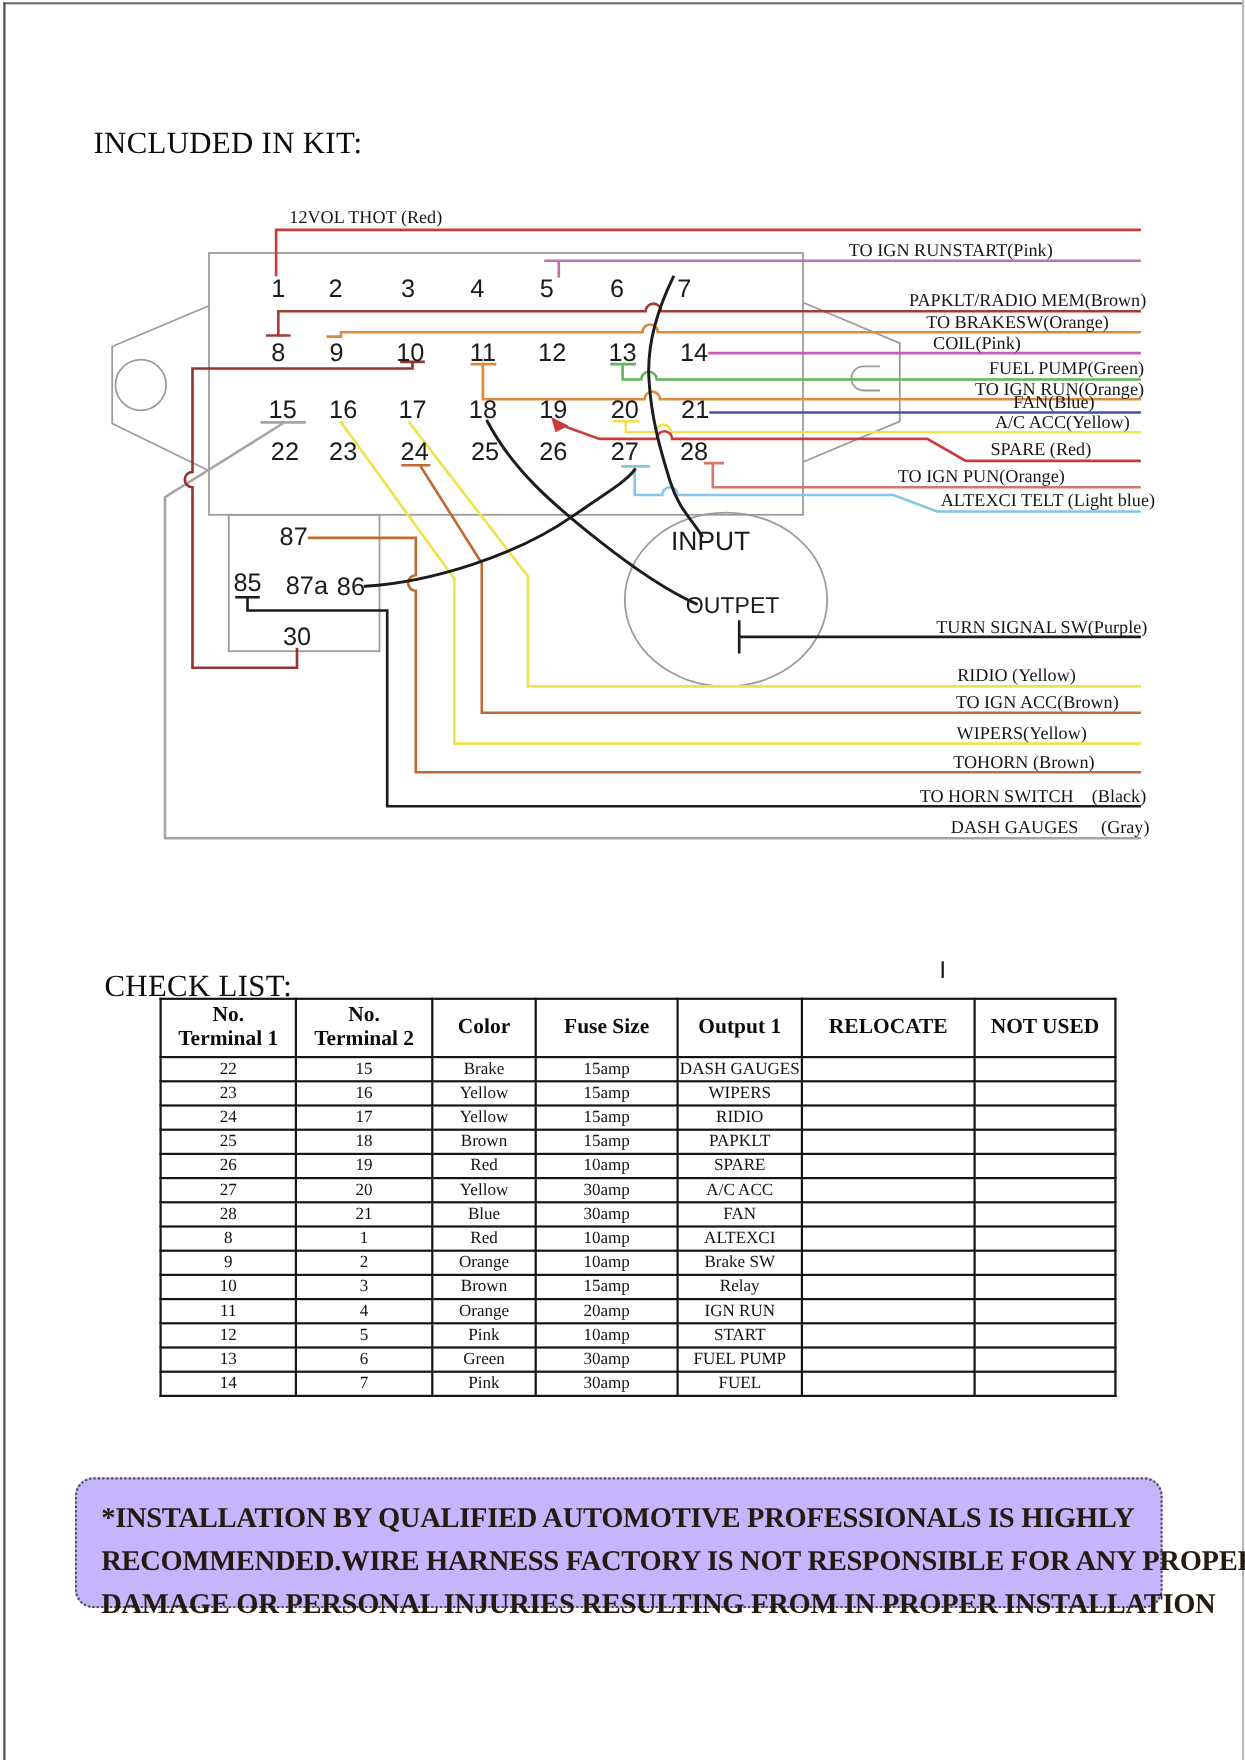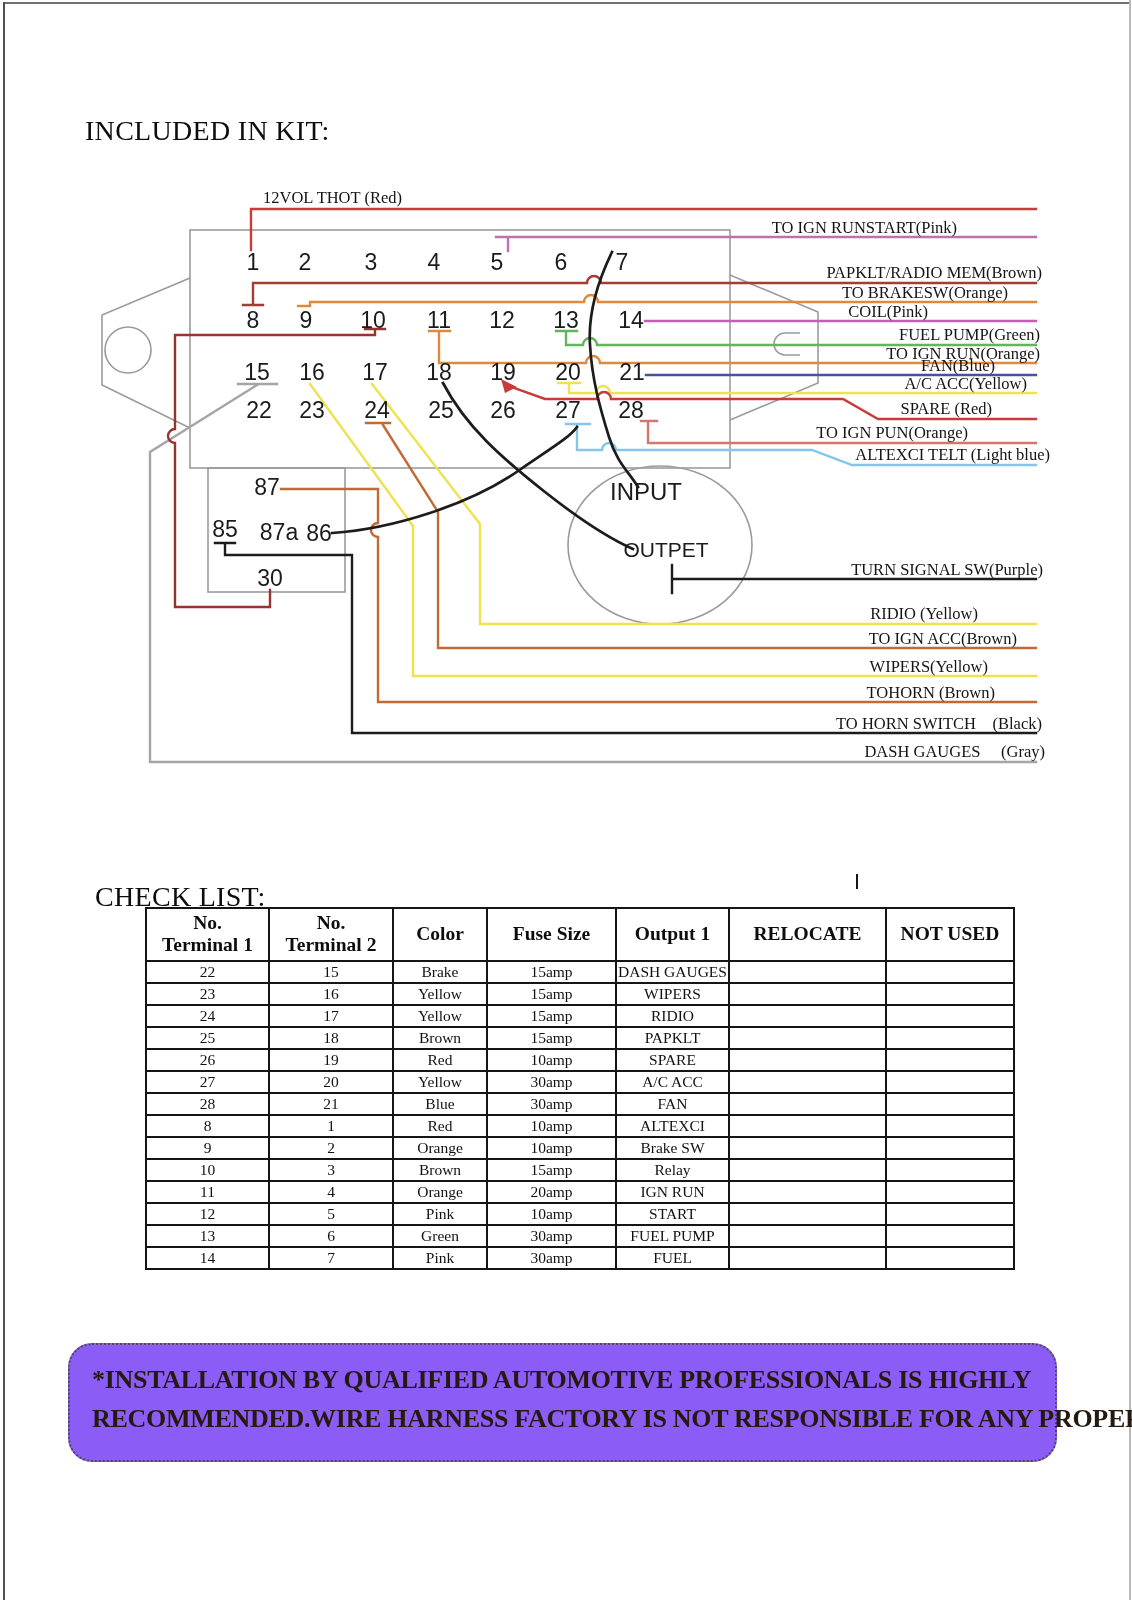--- a/index.html
+++ b/index.html
@@ -299,16 +299,17 @@
         <td>7</td>
         <td>Pink</td>
         <td>30amp</td>
         <td>FUEL</td>
         <td></td>
         <td></td>
       </tr>
     </tbody>
 </table>
 
-<div id="warning-box" style="background: #8b5cf6; color: rgb(36, 26, 16);">
+<div id="warning-box" style="background: #c4b5fd; color: rgb(36, 26, 16); border-radius: 17px;">
   <div class="wline">*INSTALLATION BY QUALIFIED AUTOMOTIVE PROFESSIONALS IS HIGHLY</div>
   <div class="wline">RECOMMENDED.WIRE HARNESS FACTORY IS NOT RESPONSIBLE FOR ANY PROPERTY</div>
+  <div class="wline">DAMAGE OR PERSONAL INJURIES RESULTING FROM IN PROPER INSTALLATION</div>
 </div>
 
 </body></html>

